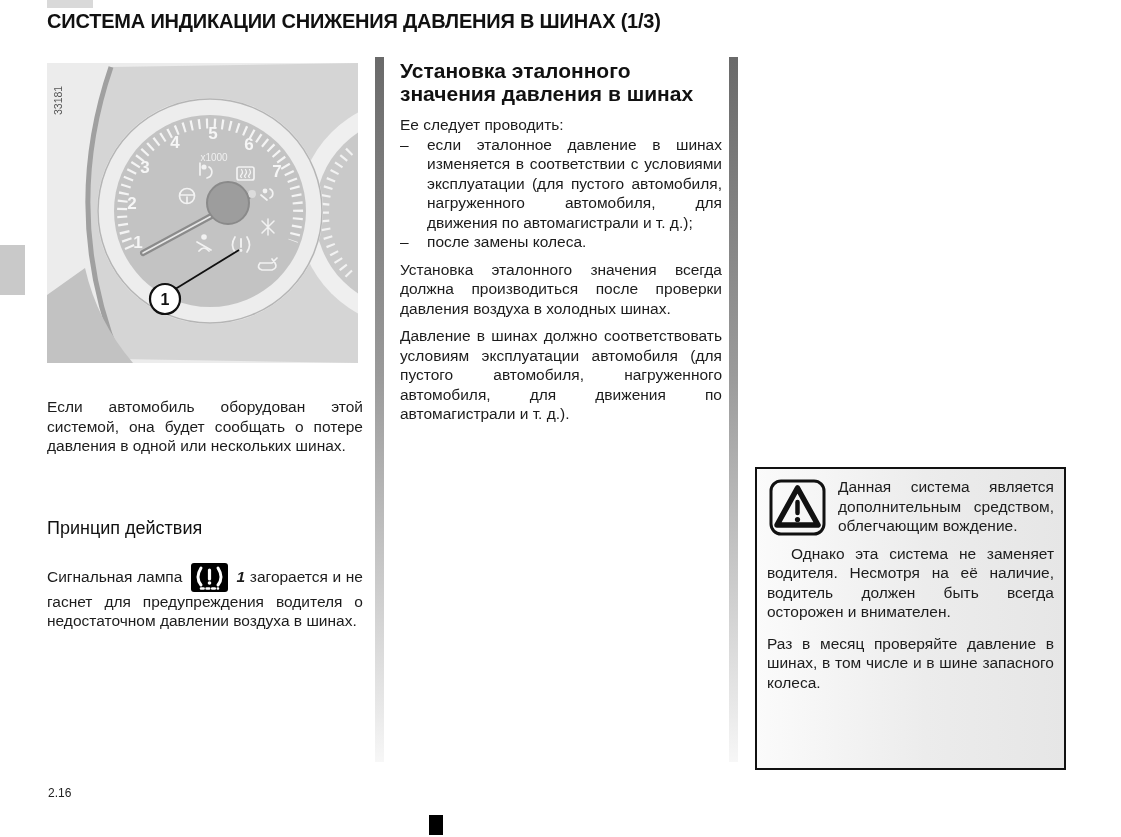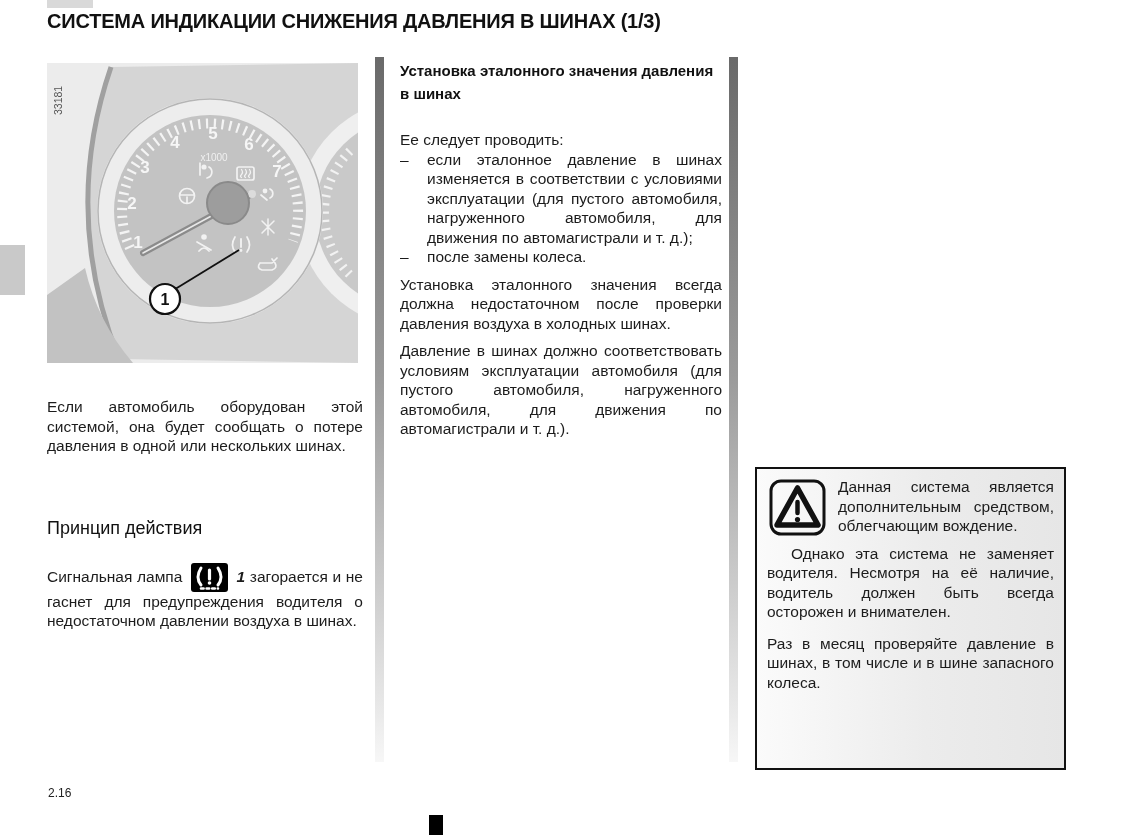--- a/index.html
+++ b/index.html
@@ -38,22 +38,22 @@
     font-size:18px; font-weight:normal; color:#111;
   }
   .lamp-par { margin-top:24px; }
   .tpms-inline {
     display:inline-block; vertical-align:middle;
     width:37px; height:29px; margin:0 4px;
   }
   .lamp-ref { font-style:italic; font-weight:bold; }
 
   .mid-col h2 {
-    font-size:15px; line-height:23px; font-weight:bold; color:#111;
-    margin-bottom:25px;
+    font-size:21px; line-height:23px; font-weight:bold; color:#111;
+    margin-bottom:10px;
   }
   .mid-col p.body-text { margin-bottom:0;margin-top:8px; }
   .bullet-row { display:flex; font-size:15.5px; line-height:19.5px; }
   .bullet-row .marker { width:27px; flex:0 0 27px; }
   .bullet-row .btext { flex:1; text-align:justify; }
   .mid-col .spaced { margin-top:17px; }
 
   .warning-box {
     width:311px; min-height:303px;
     border:2px solid #111;
@@ -196,21 +196,21 @@
     <h2>Установка эталонного значения давления в шинах</h2>
     <p class="body-text">Ее следует проводить:</p>
     <div class="bullet-row">
       <span class="marker">–</span>
       <span class="btext">если эталонное давление в шинах изменяется в соответствии с условиями эксплуатации (для пустого автомобиля, нагруженного автомобиля, для движения по автомагистрали и т. д.);</span>
     </div>
     <div class="bullet-row">
       <span class="marker">–</span>
       <span class="btext">после замены колеса.</span>
     </div>
-    <p class="body-text">Установка эталонного значения всегда должна недостаточном после проверки давления воздуха в холодных шинах.</p>
+    <p class="body-text">Установка эталонного значения всегда должна производиться после проверки давления воздуха в холодных шинах.</p>
     <p class="body-text spaced">Давление в шинах должно соответствовать условиям эксплуатации автомобиля (для пустого автомобиля, нагруженного автомобиля, для движения по автомагистрали и т. д.).</p>
   </div>
 
   <div class="right-col">
     <div class="warning-box">
       <svg class="w-icon" viewBox="0 0 57 57">
         <rect x="2" y="2" width="53" height="53" rx="10" fill="none" stroke="#111" stroke-width="3"></rect>
         <path d="M28.5,9 L49,46 L8,46 Z" fill="none" stroke="#111" stroke-width="5.5" stroke-linejoin="round"></path>
         <line x1="28.5" y1="23" x2="28.5" y2="34" stroke="#111" stroke-width="4.5" stroke-linecap="round"></line>
         <circle cx="28.5" cy="40.5" r="2.6" fill="#111"></circle>

